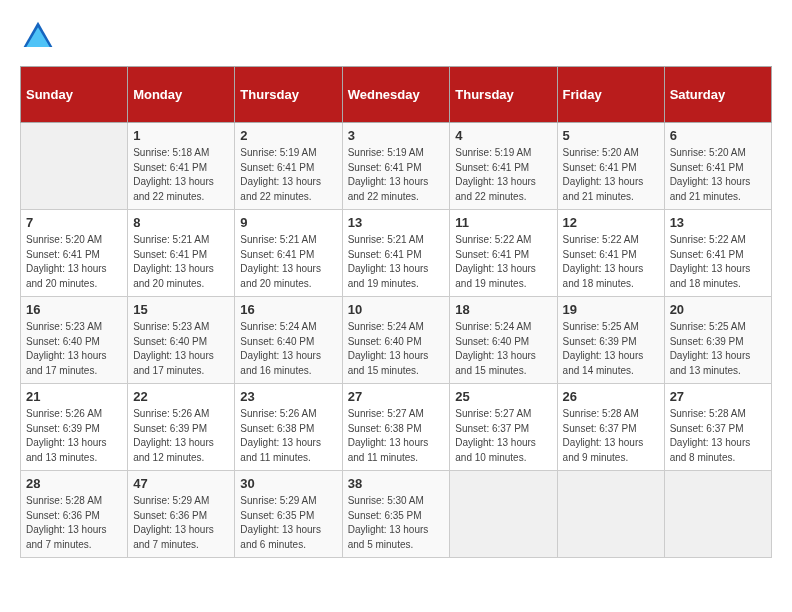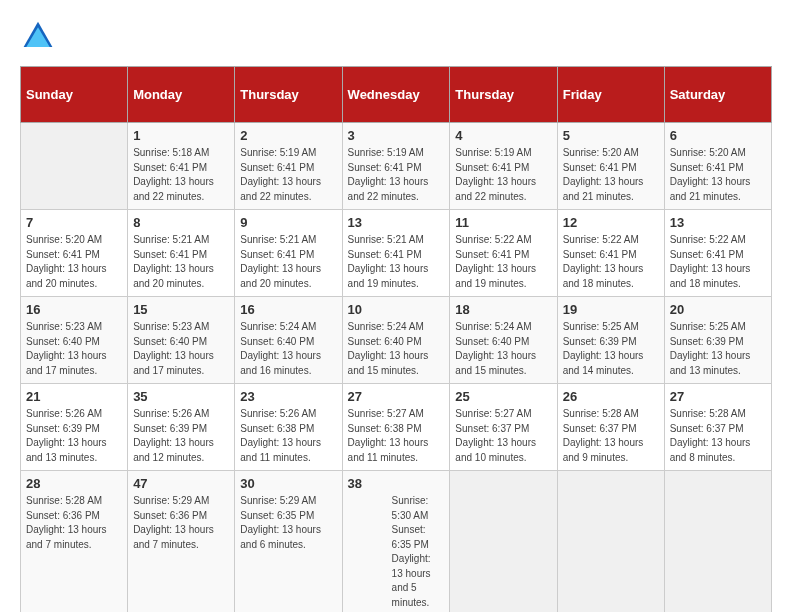--- a/index.html
+++ b/index.html
@@ -271,21 +271,21 @@
       </tr>
       <tr>
         <td>
           <span class="day-number">21</span>
           <div class="day-info" style="white-space: pre-line;">Sunrise: 5:26 AM
 Sunset: 6:39 PM
 Daylight: 13 hours
 and 13 minutes.</div>
         </td>
         <td>
-          <span class="day-number">35</span>
+          <span class="day-number">22</span>
           <div class="day-info" style="white-space: pre-line;">Sunrise: 5:26 AM
 Sunset: 6:39 PM
 Daylight: 13 hours
 and 12 minutes.</div>
         </td>
         <td>
           <span class="day-number">23</span>
           <div class="day-info" style="white-space: pre-line;">Sunrise: 5:26 AM
 Sunset: 6:38 PM
 Daylight: 13 hours
@@ -337,21 +337,21 @@
         </td>
         <td>
           <span class="day-number">30</span>
           <div class="day-info" style="white-space: pre-line;">Sunrise: 5:29 AM
 Sunset: 6:35 PM
 Daylight: 13 hours
 and 6 minutes.</div>
         </td>
         <td>
           <span class="day-number">38</span>
-          <div class="day-info" style="white-space: pre-line; margin-left: 44px;">Sunrise: 5:30 AM
+          <div class="day-info" style="white-space: pre-line;">Sunrise: 5:30 AM
 Sunset: 6:35 PM
 Daylight: 13 hours
 and 5 minutes.</div>
         </td>
         <td class="empty-cell"></td>
         <td class="empty-cell"></td>
         <td class="empty-cell"></td>
       </tr>
     </tbody>
 </table>

